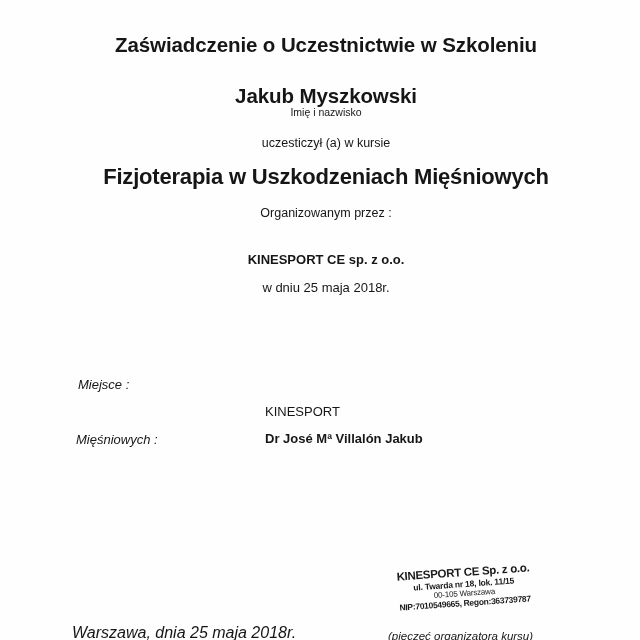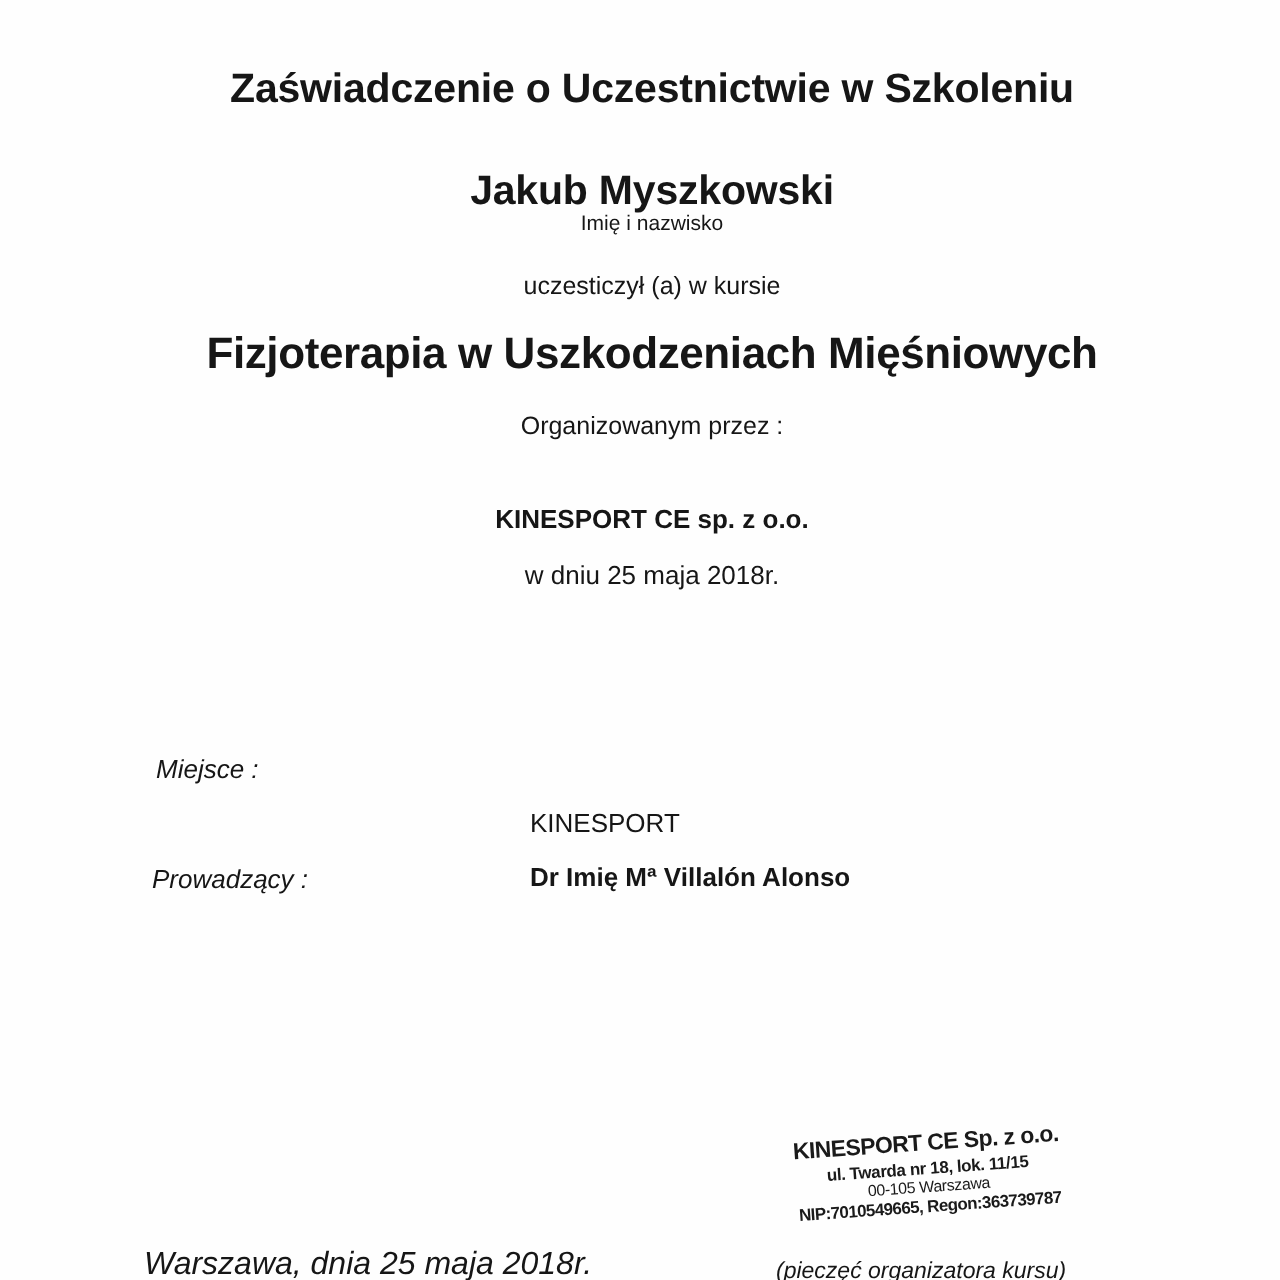--- a/index.html
+++ b/index.html
@@ -125,23 +125,23 @@
 
   <div class="abs center organized-by">Organizowanym przez :</div>
   <div class="abs center organizer">KINESPORT CE sp. z o.o.</div>
   <div class="abs center date">w dniu 25 maja 2018r.</div>
 
   <div class="abs label place-label">Miejsce :</div>
   <div class="abs address">
     <div>KINESPORT</div>
   </div>
 
-  <div class="abs label instructors-label">Prowadzący :</div>
+  <div class="abs label instructors-label">Mięśniowych :</div>
   <div class="abs instructors">
-    <div>Dr Imię Mª Villalón Alonso</div>
+    <div>Dr José Mª Villalón Jakub</div>
   </div>
 
   <div class="abs stamp">
     <div class="s1">KINESPORT CE Sp. z o.o.</div>
     <div class="s2">ul. Twarda nr 18, lok. 11/15</div>
     <div class="s3">00-105 Warszawa</div>
     <div class="s4">NIP:7010549665, Regon:363739787</div>
   </div>
 
   <div class="abs footer-date">Warszawa, dnia 25 maja 2018r.</div>

